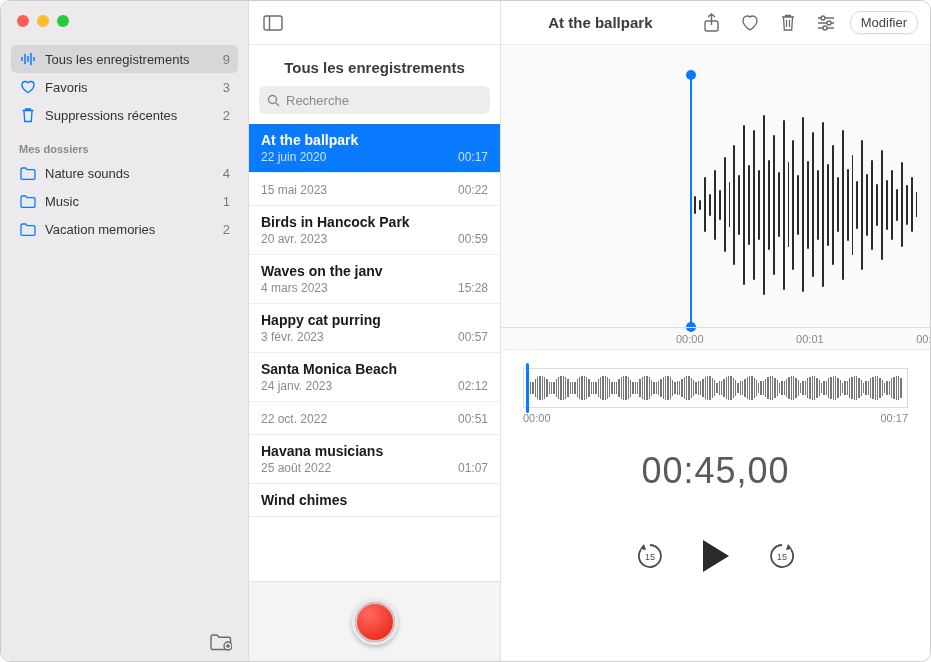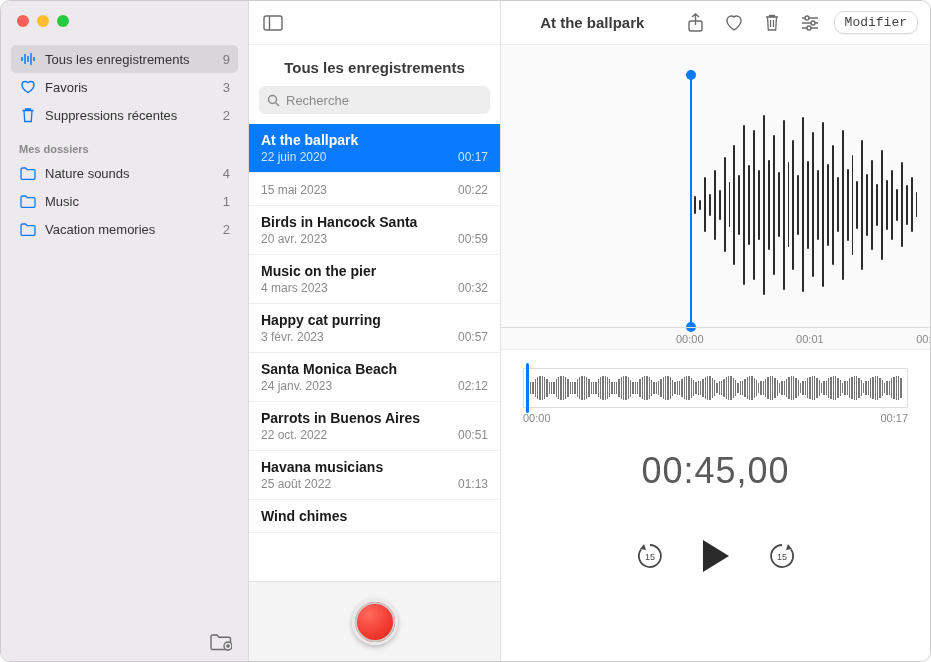--- a/index.html
+++ b/index.html
@@ -33,21 +33,21 @@
   .rec.sel .t { color:#fff; }
   .rec.sel .row2 { color:#cfe4ff; }
   .mid-foot { height:80px; border-top:1px solid #e2e2e2; background:#f4f4f4; display:flex; align-items:center; justify-content:center; }
   .recbtn { width:46px; height:46px; border-radius:50%; background:radial-gradient(circle at 35% 30%, #ff6a5e, #e7150a); border:3px solid #e9e9e9; box-shadow:0 0 0 2px #c9c9c9 inset, 0 2px 5px rgba(0,0,0,.25); }
 
   .detail { flex:1; display:flex; flex-direction:column; background:#fff; }
   .toolbar { height:44px; display:flex; align-items:center; padding:0 12px; gap:10px; border-bottom:1px solid #eee; }
   .toolbar .spacer { flex:1; }
   .toolbar .title { font-size:15px; font-weight:600; color:#3b3b3b; }
   .tbtn { color:#6b6b6b; display:flex; align-items:center; justify-content:center; width:28px; height:28px; border-radius:5px; }
-  .modbtn { background:#fff; border:1px solid #dcdcdc; border-radius:10px; padding:3px 10px; font-size:13px; color:#444; box-shadow:0 1px 1px rgba(0,0,0,.05);font-family:Liberation Mono, monospace; }
+  .modbtn { background:#fff; border:1px solid #dcdcdc; border-radius:10px; padding:3px 10px; font-size:13px; color:#444; box-shadow:0 1px 1px rgba(0,0,0,.05); }
   .wave-zoom { height:305px; position:relative; background:#fafafa; border-bottom:1px solid #eee; }
   .wave-zoom .ruler { position:absolute; bottom:0; left:0; right:0; height:22px; border-top:1px solid #ddd; display:flex; font-size:11px; color:#888; }
   .ruler .tick { position:absolute; bottom:4px; transform:translateX(-50%); }
   .playhead { position:absolute; left:44%; top:30px; bottom:22px; width:2px; background:#0a7aff; }
   .playhead::before, .playhead::after { content:""; position:absolute; left:50%; transform:translateX(-50%); width:10px; height:10px; background:#0a7aff; border-radius:50%; }
   .playhead::before{ top:-5px;} .playhead::after{ bottom:-5px;}
   .zoom-bars { position:absolute; left:45%; right:3%; top:60px; bottom:45px; display:flex; align-items:center; gap:3px; }
   .zoom-bars span { width:3px; background:#2b2b2b; border-radius:1px; }
   
   .overview { padding:18px 22px 0; }
@@ -174,59 +174,58 @@
             <span>00:17</span>
           </div>
         </div>
         <div class="rec">
           <div class="row2">
             <span>15 mai 2023</span>
             <span>00:22</span>
           </div>
         </div>
         <div class="rec">
-          <div class="t">Birds in Hancock Santa</div>
+          <div class="t">Birds in Hancock Park</div>
           <div class="row2">
             <span>20 avr. 2023</span>
             <span>00:59</span>
           </div>
         </div>
         <div class="rec">
-          <div class="t">Music on the pier</div>
+          <div class="t">Waves on the janv</div>
           <div class="row2">
             <span>4 mars 2023</span>
-            <span>00:32</span>
+            <span>15:28</span>
           </div>
         </div>
         <div class="rec">
           <div class="t">Happy cat purring</div>
           <div class="row2">
             <span>3 févr. 2023</span>
             <span>00:57</span>
           </div>
         </div>
         <div class="rec">
           <div class="t">Santa Monica Beach</div>
           <div class="row2">
             <span>24 janv. 2023</span>
             <span>02:12</span>
           </div>
         </div>
         <div class="rec">
-          <div class="t">Parrots in Buenos Aires</div>
           <div class="row2">
             <span>22 oct. 2022</span>
             <span>00:51</span>
           </div>
         </div>
         <div class="rec">
           <div class="t">Havana musicians</div>
           <div class="row2">
             <span>25 août 2022</span>
-            <span>01:13</span>
+            <span>01:07</span>
           </div>
         </div>
         <div class="rec last">
           <div class="t">Wind chimes</div>
         </div>
       </div>
     <div class="mid-foot">
       <div class="recbtn"></div>
     </div>
   </div>

